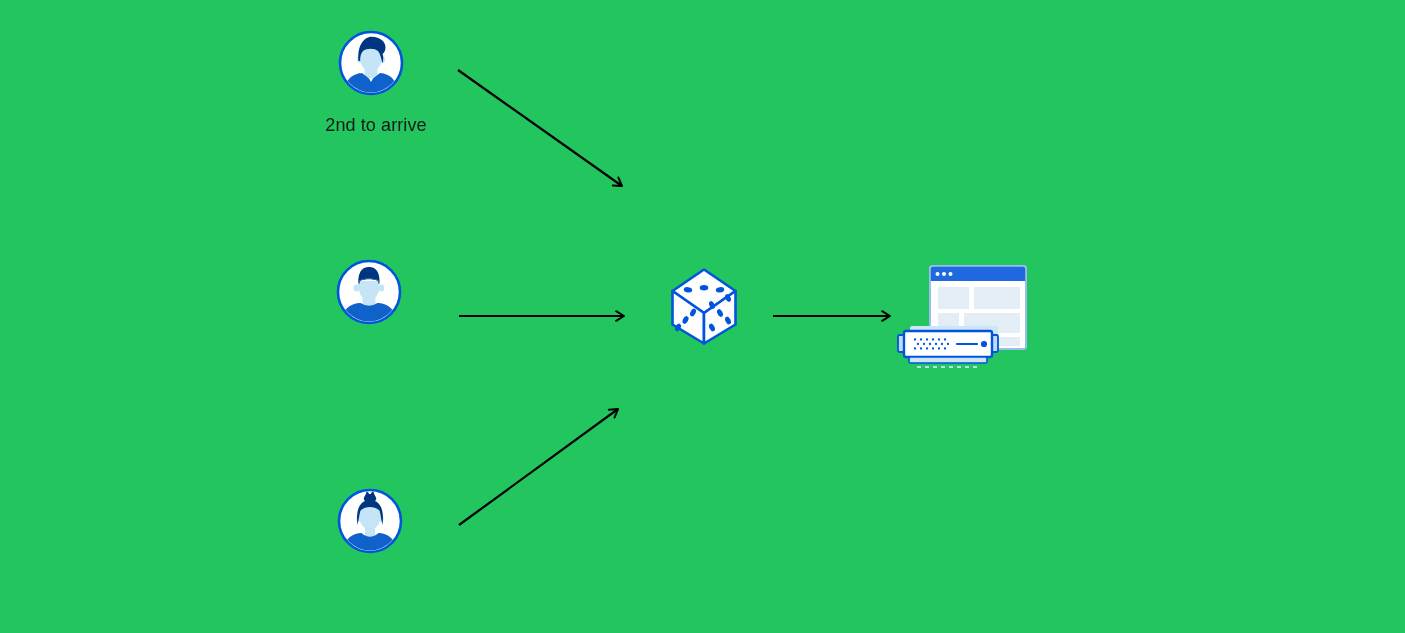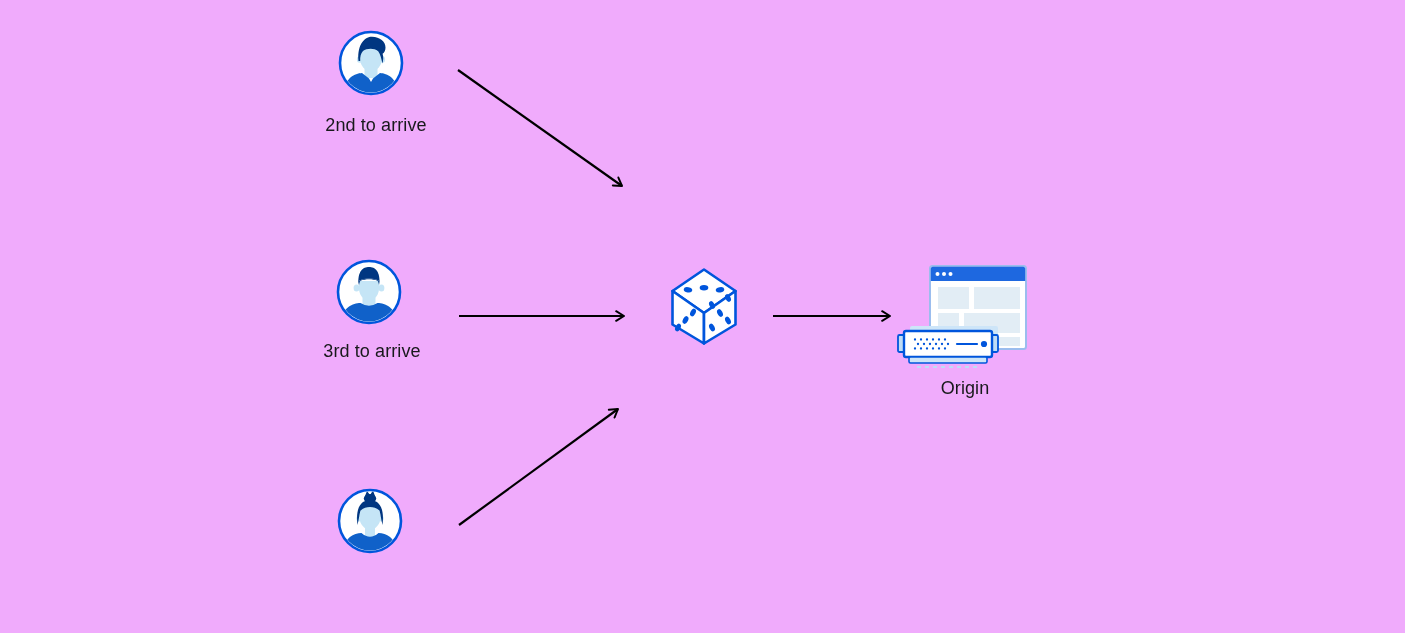--- a/index.html
+++ b/index.html
@@ -1,20 +1,20 @@
 <!DOCTYPE html>
 <html><head>
 <meta charset="utf-8">
 <style>
   html, body { margin: 0; padding: 0; background: #ffffff; }
   .canvas {
     position: relative;
     width: 1405px;
     height: 633px;
-    background: #f0abfc;
+    background: #22c55e;
     overflow: hidden;
     font-family: "Liberation Sans", "DejaVu Sans", sans-serif;
   }
   .abs { position: absolute; }
   .node-label {
     position: absolute;
     width: 220px;
     text-align: center;
     font-size: 18px;
     line-height: 1.2;
@@ -78,21 +78,20 @@
         <rect x="26.5" y="35" width="13" height="13" fill="#C5E5F6"></rect>
         <path d="M3,66 C6,49 16,44 24.5,44 Q33,49.5 41.5,44 C50,44 60,49 63,66 Z" fill="#1061C9"></path>
         <ellipse cx="20.5" cy="29" rx="2.9" ry="3.6" fill="#C5E5F6"></ellipse>
         <ellipse cx="45.5" cy="29" rx="2.9" ry="3.6" fill="#C5E5F6"></ellipse>
         <path d="M23,22 C22,33 24,40 33,41.5 C42,40 44,33 43,22 Z" fill="#C5E5F6"></path>
         <path d="M22.5,26 C21.5,12 27,8 33,8 C39,8 44.5,12 43.5,26 L42.8,21.5 C37,18.8 29,18.8 23.2,21.5 Z" fill="#003681"></path>
         <path d="M23.2,21.5 C29,18.8 37,18.8 42.8,21.5 C43,23 43,24.5 43,26 C42.5,23.5 42,22.5 41.5,21.8 C36.5,19.8 29.5,19.8 24.5,21.8 C24,22.5 23.5,23.5 23,26 C23,24.5 23,23 23.2,21.5 Z" fill="#003681"></path>
       </g>
     </svg>
   </div>
-  <div class="node-label" style="left:262px; top:341px;">3rd to arrive</div>
 
   <div class="abs" style="left:337px; top:488px;">
     <svg width="66" height="66" viewBox="0 0 66 66">
       <defs>
           <clipPath id="clipC">
             <circle cx="33" cy="33" r="29.5"></circle>
           </clipPath>
         </defs>
       <circle cx="33" cy="33" r="31" fill="#ffffff" stroke="#0055DC" stroke-width="2.6"></circle>
       <g clip-path="url(#clipC)">
@@ -172,15 +171,14 @@
             <circle cx="44" cy="88.5" r="1.15"></circle>
             <circle cx="50" cy="88.5" r="1.15"></circle>
         </g>
         <line x1="62" y1="84" x2="82" y2="84" stroke="#0055DC" stroke-width="2.2" stroke-linecap="round"></line>
         <circle cx="89" cy="84" r="3.1" fill="#0055DC"></circle>
         <rect x="14" y="97" width="78" height="6" rx="1.5" fill="#CDE5F8" stroke="#0055DC" stroke-width="1.6"></rect>
         <line x1="22" y1="107" x2="84" y2="107" stroke="#BFDCF5" stroke-width="2" stroke-dasharray="4 4"></line>
       </g>
     </svg>
   </div>
-  <div class="node-label" style="left:855px; top:378px;">Origin</div>
 
 </div>
 
 </body></html>

